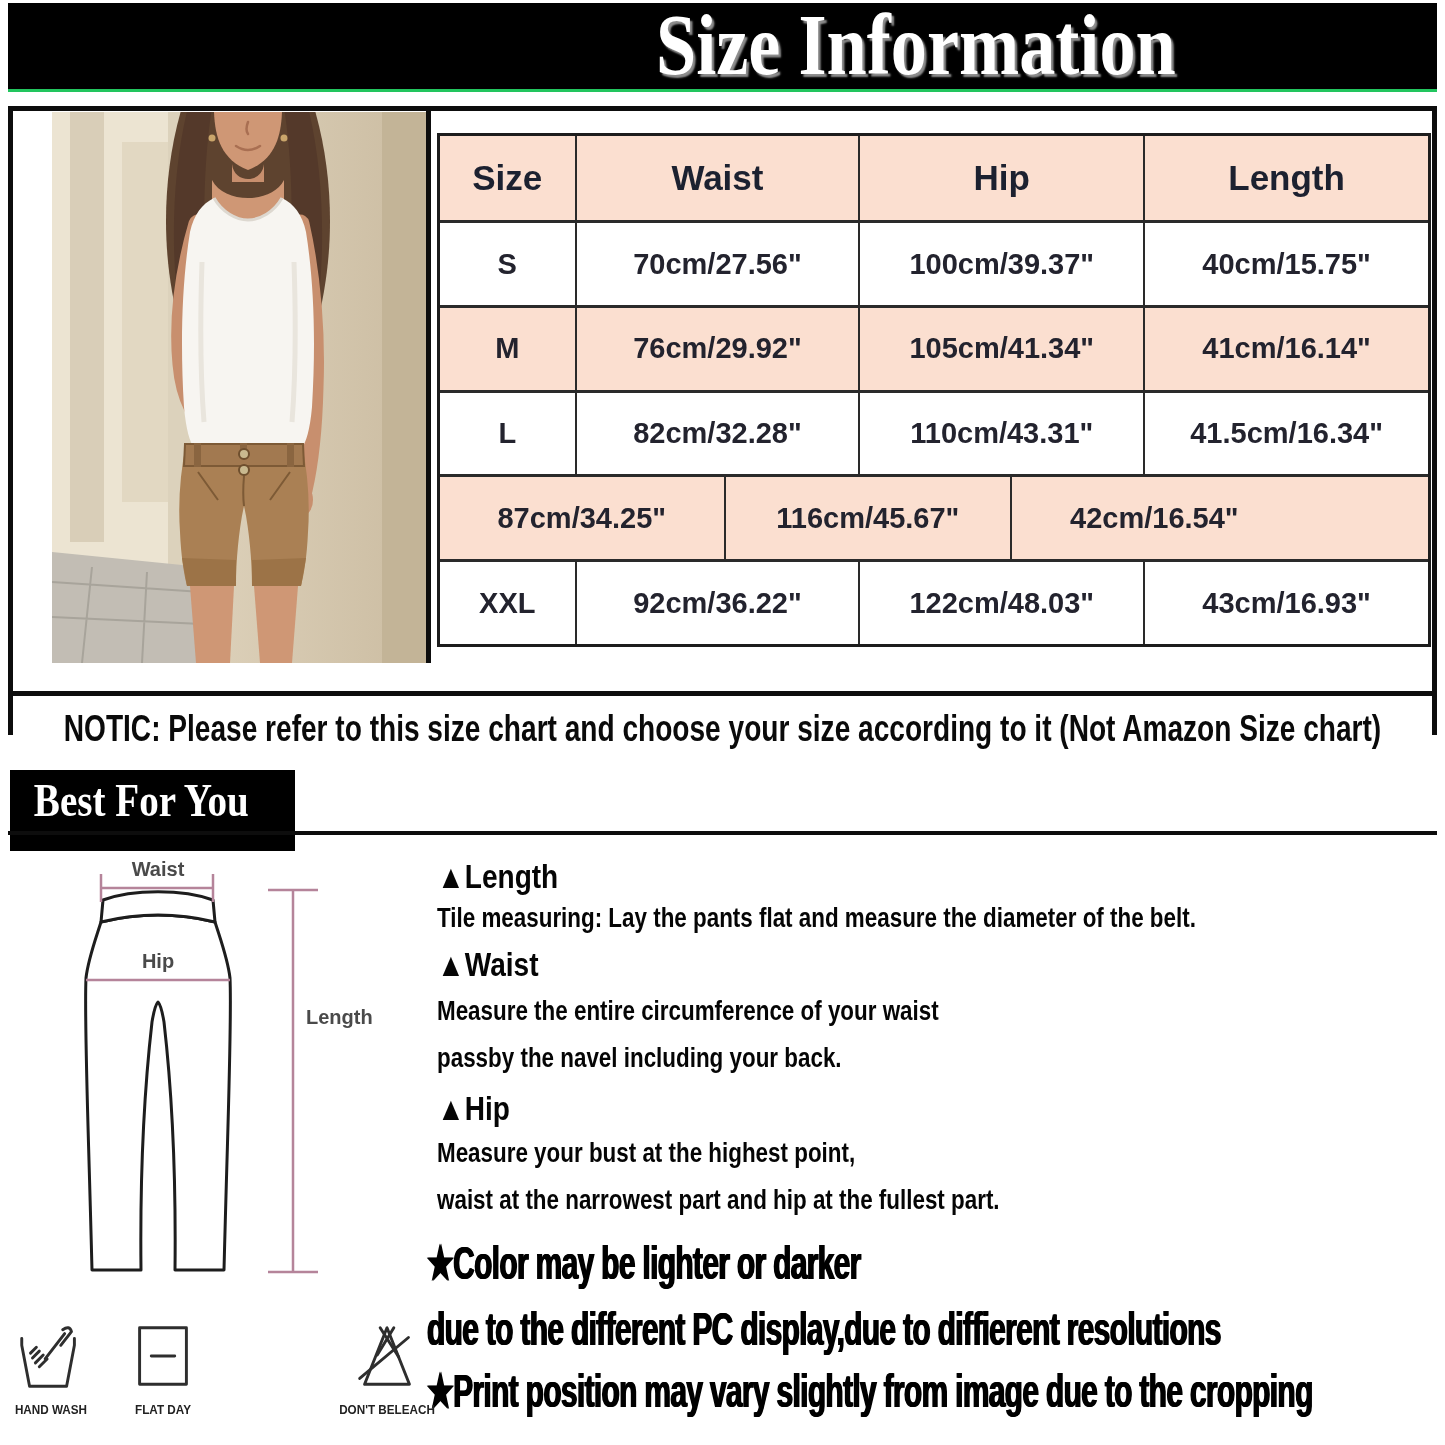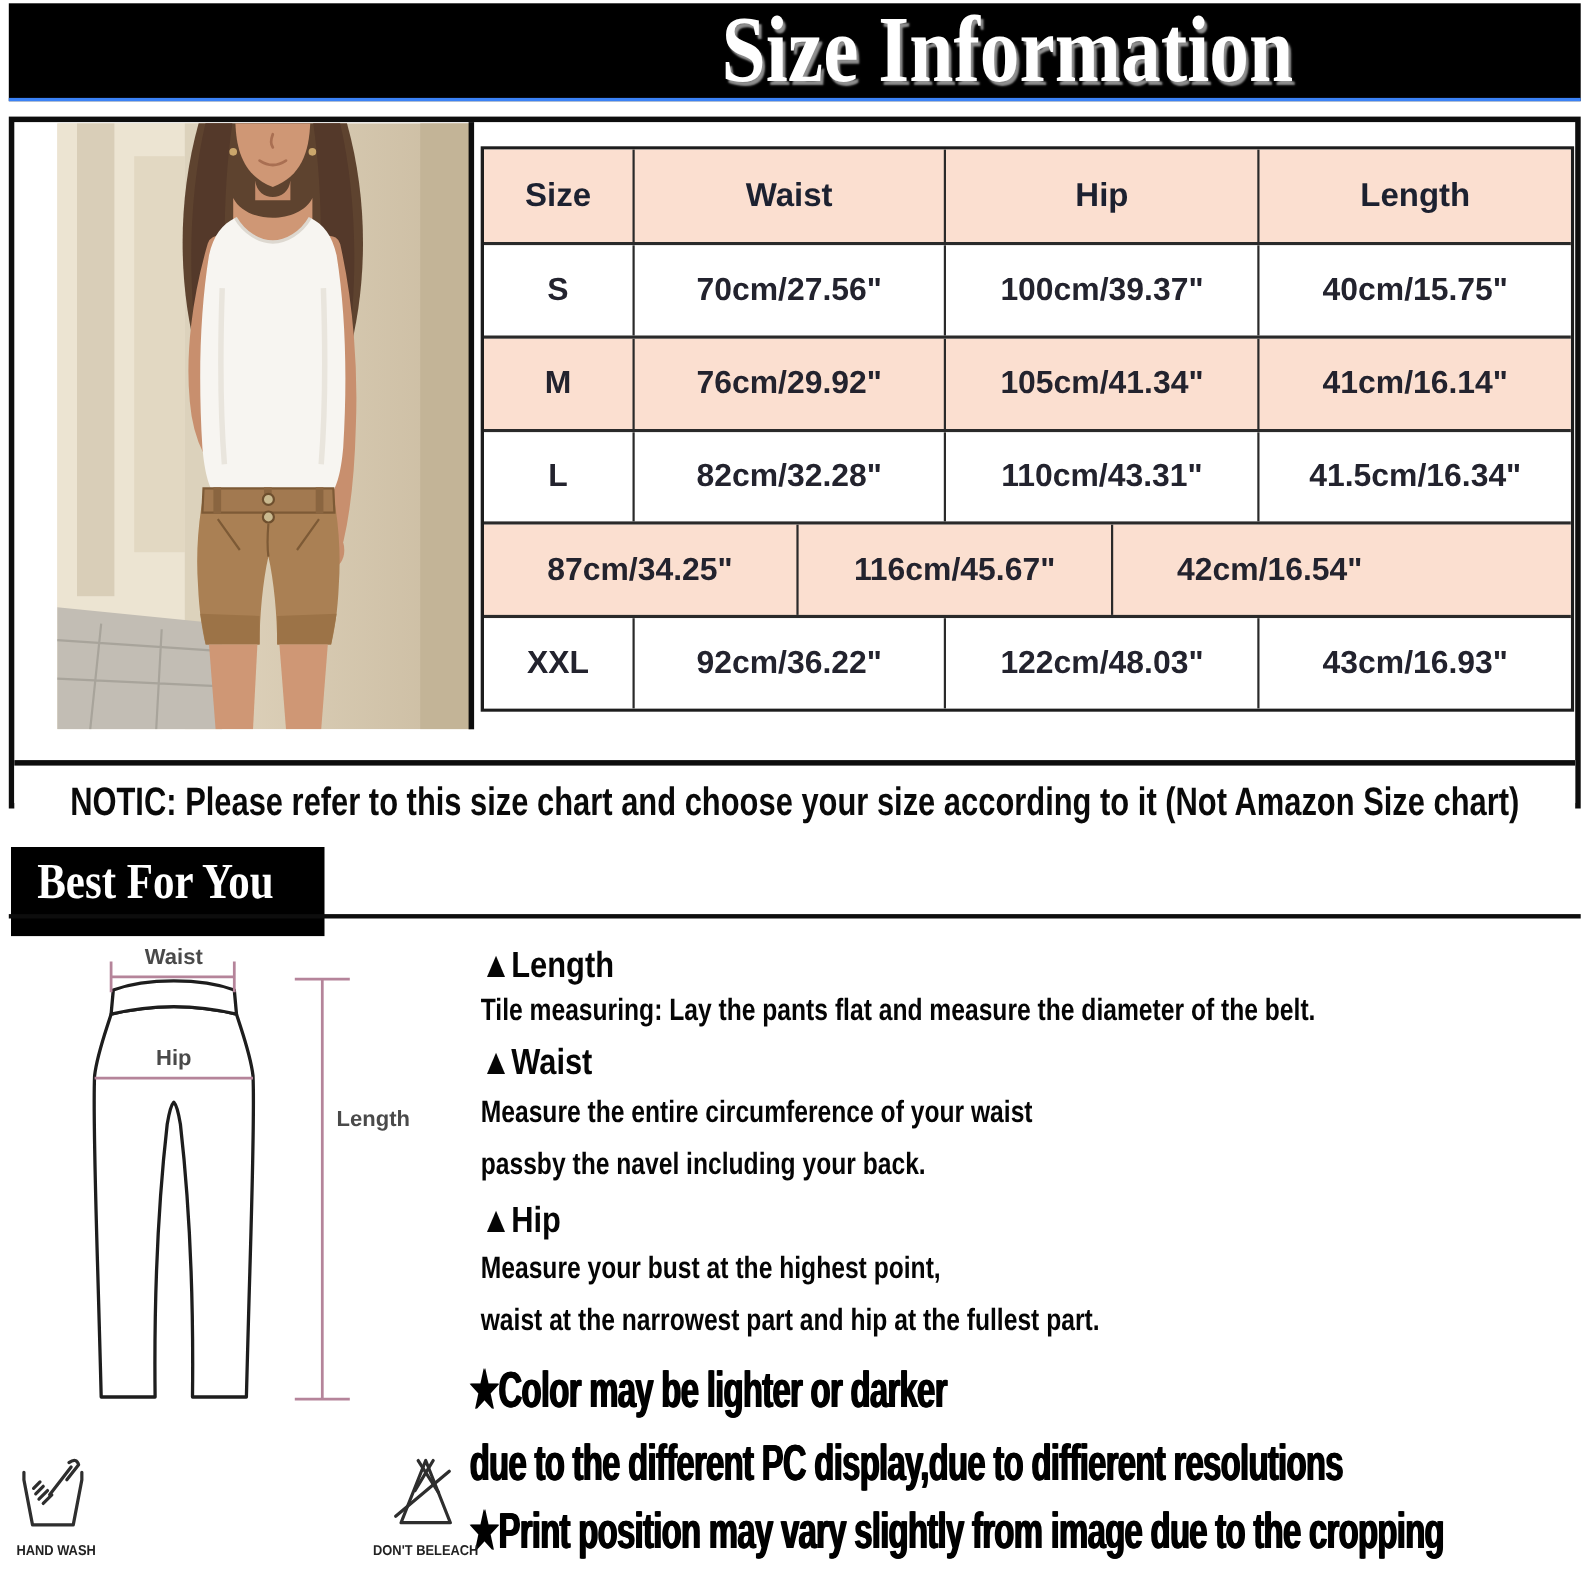--- a/index.html
+++ b/index.html
@@ -2,21 +2,21 @@
 <html style="--peach: #fbdfd0; --banner: #000000; --measure-line: #b5849a; --diagram-ink: #1d1d1d;"><head>
 <meta charset="utf-8">
 <style>
   html,body{margin:0;padding:0;background:#fff;}
   .page{position:relative;width:1445px;height:1445px;background:#fff;overflow:hidden;
         font-family:"Liberation Sans",sans-serif;color:#111;}
   .abs{position:absolute;}
 
   
   .top-banner{left:8px;top:3px;width:1429px;height:86px;background:var(--banner,#000);
-              border-bottom:3px solid #3b82f6;}
+              border-bottom:3px solid #22c55e;}
   .top-banner h1{position:absolute;left:648px;top:0;margin:0;line-height:84px;
                  font-family:"Liberation Serif",serif;font-weight:bold;font-size:86px;color:#fff;
                  transform:scaleX(.84);transform-origin:left center;white-space:nowrap;
                  text-shadow:3px 3px 2px #8f8f8f;}
 
   
   .main-box{left:8px;top:106px;width:1429px;height:629px;border:5px solid #0d0d0d;box-sizing:border-box;background:#fff;}
   .vdivider{left:426px;top:111px;width:5px;height:552px;background:#0d0d0d;}
 
   .photo{left:52px;top:112px;width:376px;height:551px;}
@@ -27,21 +27,21 @@
               box-sizing:border-box;display:flex;flex-direction:column;}
   .trow{display:flex;flex:1;border-bottom:3px solid #2a2a2a;background:#fff;}
   .rows-wrap{display:flex;flex-direction:column;flex:5;}
   .rows-wrap .trow:nth-child(even){background:var(--peach,#fbdfd0);}
   .rows-wrap .trow:last-child{border-bottom:none;}
   .thead{background:var(--peach,#fbdfd0);}
   .tcell{display:flex;align-items:center;justify-content:center;border-right:2px solid #2a2a2a;
          font-weight:bold;font-size:29px;color:#23232e;}
   .tcell:last-child{border-right:none;}
   .c0{width:13.7%;} .c1{width:28.7%;} .c2{width:28.8%;} .c3{width:28.8%;}
-  .thead .tcell{font-size:30px;color:#1c2130;}
+  .thead .tcell{font-size:35px;color:#1c2130;}
 
   
   .notic-bar{left:13px;top:691px;width:1419px;height:66px;border-top:5px solid #0d0d0d;
              background:#fff;display:flex;align-items:center;justify-content:center;overflow:hidden;}
   .notic-bar p{margin:0;font-weight:bold;font-size:36px;white-space:nowrap;color:#0a0a0a;
                transform:scaleX(.78);transform-origin:center;}
 
   
   .best-banner{left:10px;top:770px;width:285px;height:81px;background:var(--banner,#000);}
   .best-banner h2{margin:0;padding-left:28px;line-height:62px;color:#fff;font-size:46px;
@@ -219,20 +219,27 @@
 
   <div class="abs care-item" style="left:-4px">
     <svg width="78" height="78" viewBox="0 0 80 80">
       <path class="stroke" d="M10,28 L10,21 M10,28 L18,70 L56,70 L64,28 M64,28 L64,21"></path>
       <path class="stroke" d="M34,42 L54,16 M52,12 q7,-5 9,2 l-11,14"></path>
       <path class="stroke" d="M28,34 l-7,7 M32,38 l-8,8 M36,42 l-8,8 M25,30 l-6,6" stroke-width="2.2"></path>
     </svg>
     <div class="care-label">HAND WASH</div>
   </div>
 
+  <div class="abs care-item" style="left:108px">
+    <svg width="78" height="78" viewBox="0 0 80 80">
+      <rect class="stroke" x="16" y="10" width="48" height="58"></rect>
+      <line class="stroke" x1="28" y1="39" x2="52" y2="39"></line>
+    </svg>
+    <div class="care-label">FLAT DAY</div>
+  </div>
 
 
   <div class="abs care-item" style="left:332px">
     <svg width="78" height="78" viewBox="0 0 80 80">
       <path class="stroke" d="M40,10 L17,68 L63,68 Z"></path>
       <path class="stroke" d="M33,10 L52,40 M47,10 L30,38"></path>
       <path class="stroke" d="M12,62 L62,20"></path>
     </svg>
     <div class="care-label">DON'T BELEACH</div>
   </div>

